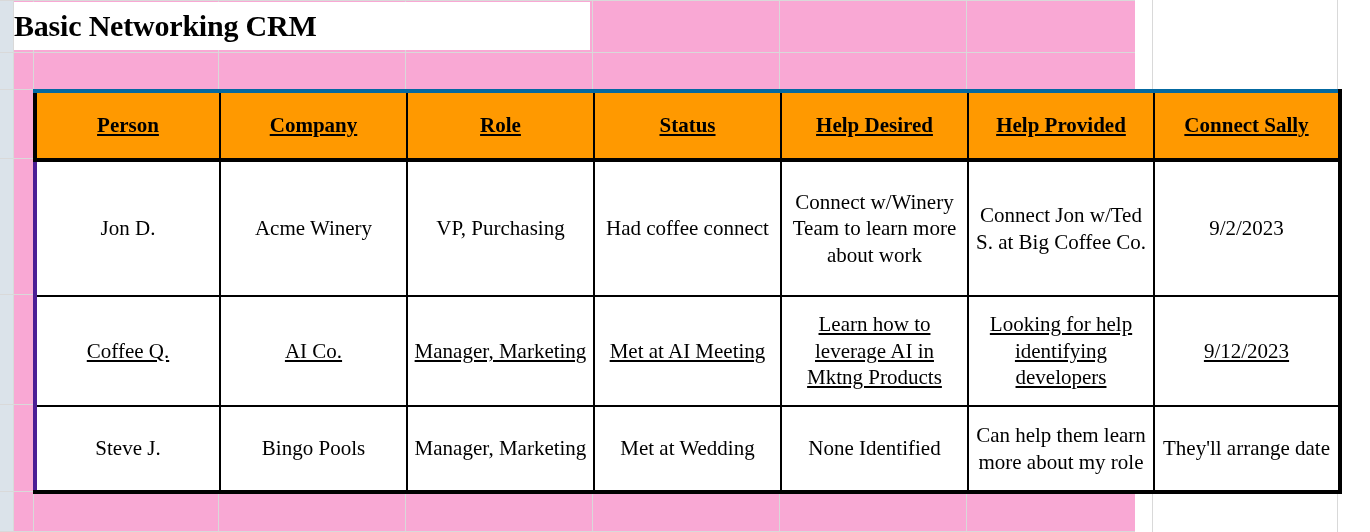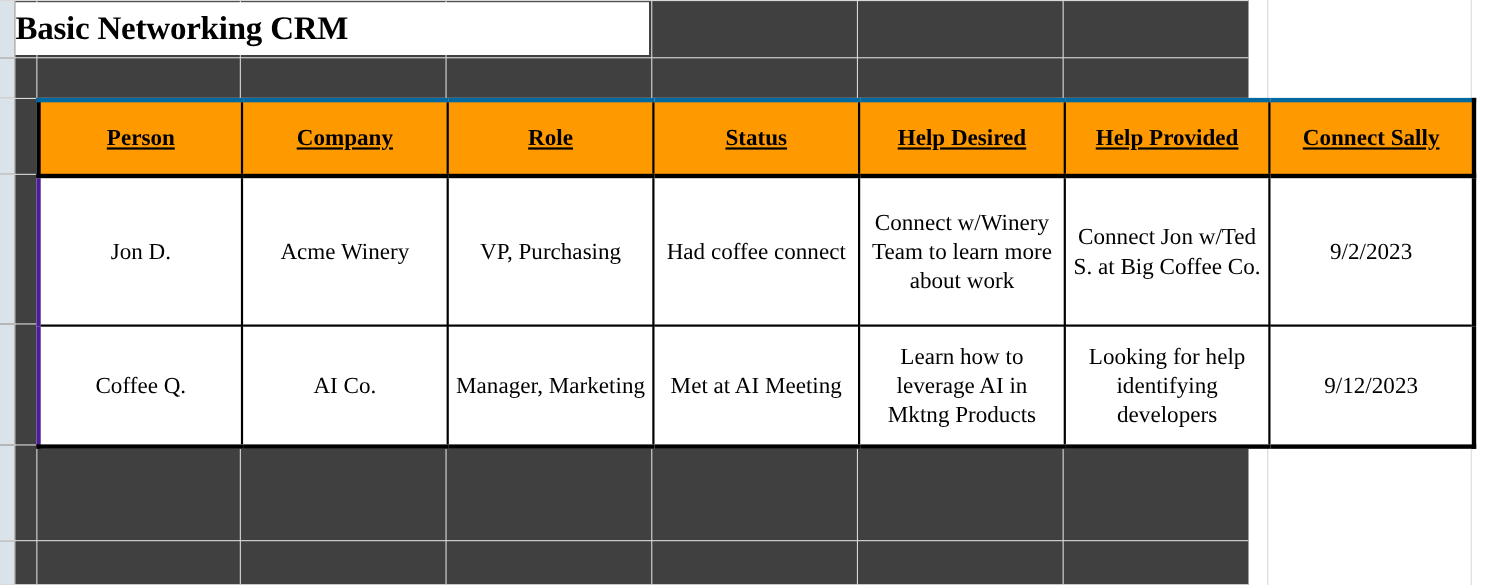--- a/index.html
+++ b/index.html
@@ -9,21 +9,21 @@
     height: 532px;
     background: #ffffff;
     font-family: "Liberation Serif", "DejaVu Serif", serif;
     overflow: hidden;
   }
 
   #sheet {
     position: relative;
     width: 1135px;
     height: 532px;
-    background: #404040;
+    background: #f9a8d4;
   }
 
   
   #gridlayer {
     position: absolute;
     inset: 0;
     z-index: 0;
   }
   .gl-v {
     position: absolute;
@@ -109,21 +109,21 @@
   #crm-table tbody td {
     font-size: 21px;
     font-weight: normal;
     line-height: 1.26;
   }
   #crm-table tbody tr td:first-child { border-left: 4px solid #4c1d95; }
   #crm-table tbody tr td:last-child  { border-right: 4px solid #000000; }
   #crm-table tbody tr:last-child td  { border-bottom: 4px solid #000000; }
 
   #crm-table tbody tr.r1 td { height: 136px; }
-  #crm-table tbody tr.r2 td { height: 110px; }
+  #crm-table tbody tr.r2 td { height: 110px; text-decoration: underline; }
   #crm-table tbody tr.r3 td { height: 86px; }
 
   .c-person  { width: 185px; }
   .c-company { width: 187px; }
   .c-role    { width: 187px; }
   .c-status  { width: 187px; }
   .c-hd      { width: 187px; }
   .c-hp      { width: 186px; }
   .c-date    { width: 186px; }
 </style>
@@ -189,16 +189,25 @@
       </tr>
       <tr class="r2">
         <td class="c-person">Coffee Q.</td>
         <td class="c-company">AI Co.</td>
         <td class="c-role">Manager, Marketing</td>
         <td class="c-status">Met at AI Meeting</td>
         <td class="c-hd">Learn how to leverage AI in Mktng Products</td>
         <td class="c-hp">Looking for help identifying developers</td>
         <td class="c-date">9/12/2023</td>
       </tr>
+      <tr class="r3">
+        <td class="c-person">Steve J.</td>
+        <td class="c-company">Bingo Pools</td>
+        <td class="c-role">Manager, Marketing</td>
+        <td class="c-status">Met at Wedding</td>
+        <td class="c-hd">None Identified</td>
+        <td class="c-hp">Can help them learn more about my role</td>
+        <td class="c-date">They'll arrange date</td>
+      </tr>
     </tbody>
   </table>
 
 </div>
 
 </body></html>

